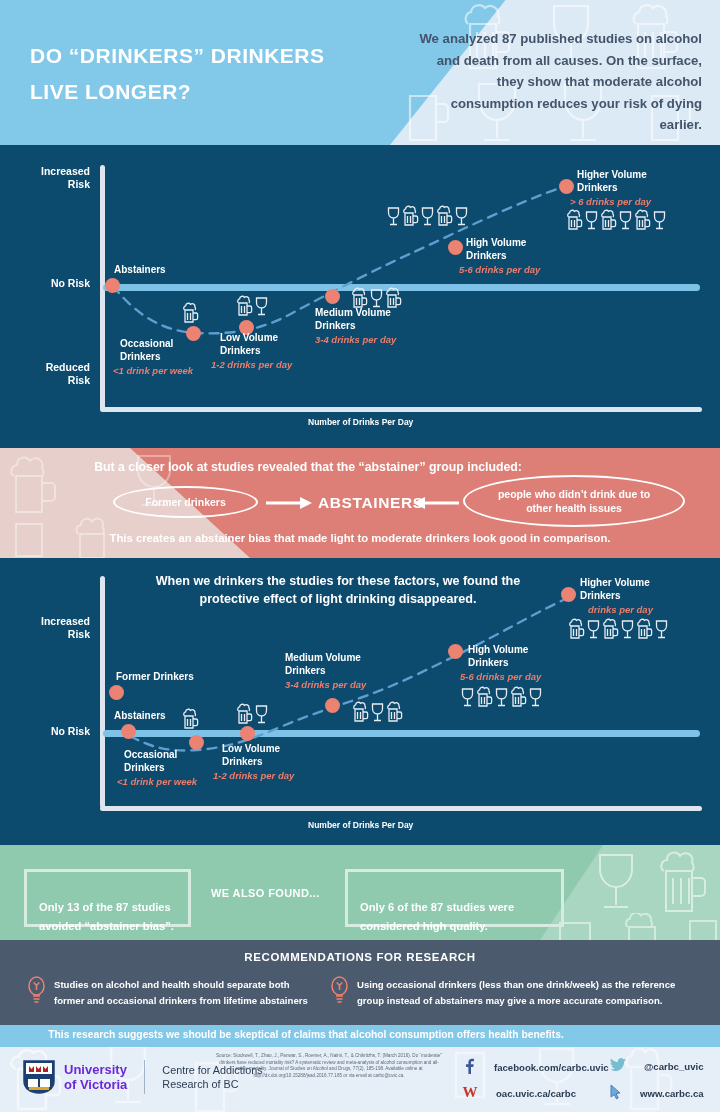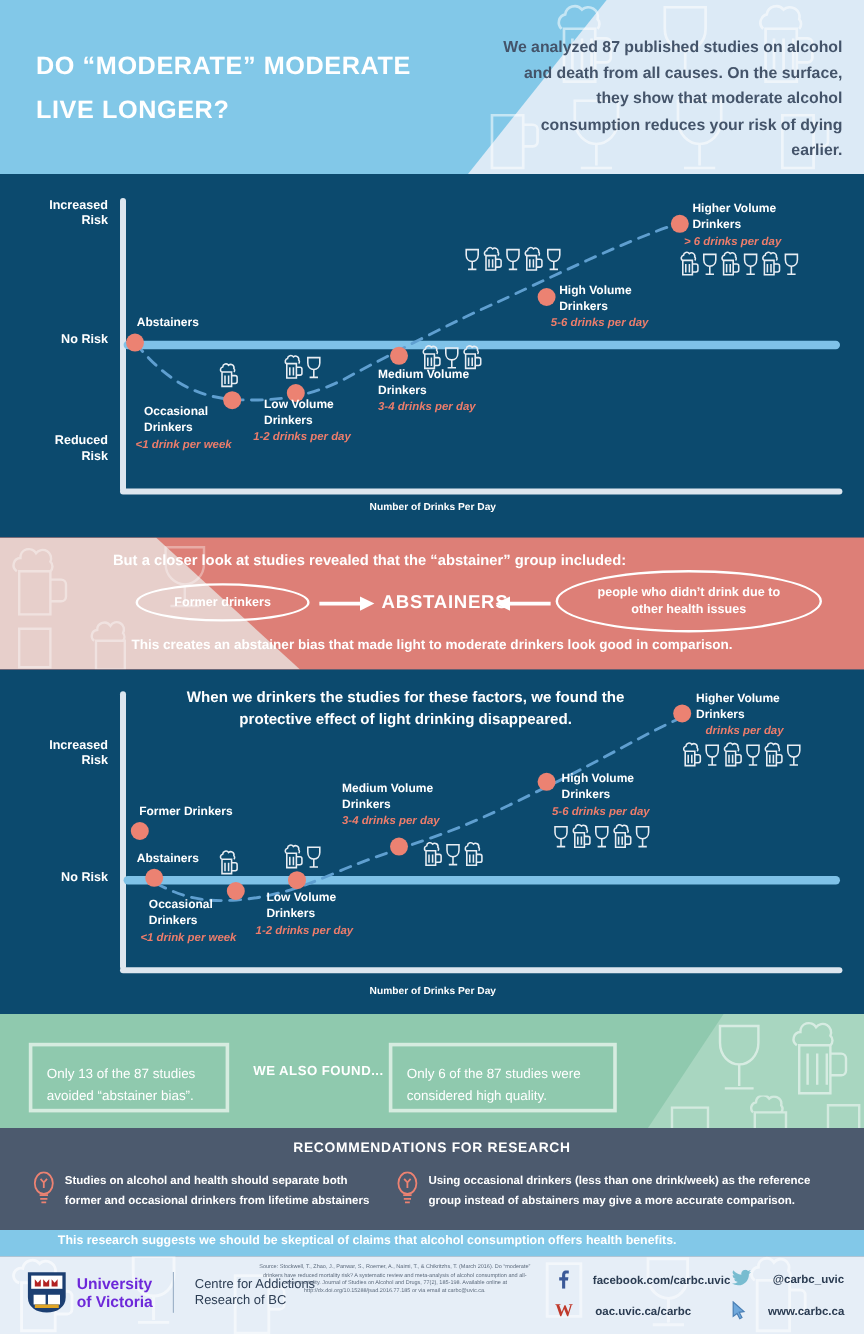--- a/index.html
+++ b/index.html
@@ -73,22 +73,22 @@
   .arrow svg { display:block; }
 
   
   #green { top:845px; height:95px; background:#8fc9ae; }
   #green .greenwedge {
     position:absolute; right:0; top:0; width:180px; height:95px;
     background:#a8d6c0;
     clip-path: polygon(35% 0, 100% 0, 100% 100%, 0 100%);
   }
   .greenbox { position:absolute; border:3px solid #d6ece0; color:#ffffff;
-              font-size:11.2px; font-weight:normal; line-height:19px;
-              padding:14px 12px; }
+              font-size:11.2px; font-weight:bold; line-height:19px;
+              padding:26px 12px; }
   #wealsofound { position:absolute; color:#ffffff; font-weight:bold;
                  font-size:11px; letter-spacing:.4px; }
 
   
   #recs { top:940px; height:85px; background:#4c5a6e; }
   #recs-title { position:absolute; top:11px; left:0; width:720px; text-align:center;
                 color:#ffffff; font-weight:bold; font-size:11.5px; letter-spacing:.6px; }
   .rec-text { position:absolute; color:#ffffff; font-size:9.6px; font-weight:bold;
               line-height:16px; }
   .bulb { position:absolute; }
@@ -171,21 +171,21 @@
   <div class="ghost" style="left:644px;top:78px">
     <svg width="48" height="66" viewBox="0 0 48 66">
         <g fill="none" stroke="#ffffff" stroke-width="2.2">
       <path d="M8 18h26v44H8z"></path>
           <path d="M34 26h8a4 4 0 0 1 4 4v10a4 4 0 0 1-4 4h-8"></path>
         </g>
       </svg>
   </div>
 
   <div id="header-title">
-    <div>DO “MODERATE” MODERATE</div>
+    <div>DO “DRINKERS” DRINKERS</div>
     <div>LIVE LONGER?</div>
   </div>
   <div id="header-body">We analyzed 87 published studies on alcohol and death from all causes. On the surface, they show that moderate alcohol consumption reduces your risk of dying earlier.</div>
 </div>
 
 <div class="section chart" id="chart1">
 
   <div class="axis-v" style="left:100px;top:20px;height:245px"></div>
   <div class="axis-h" style="left:100px;top:262px;width:602px"></div>
 
@@ -624,21 +624,21 @@
   <div class="ghost" style="left:682px;top:72px;opacity:.5">
     <svg width="44" height="30" viewBox="0 0 44 30">
         <g fill="none" stroke="#ffffff" stroke-width="2">
       <path d="M8 4h26v26H8z"></path>
         </g>
       </svg>
   </div>
 
   <div class="greenbox" style="left:24px;top:24px;width:167px;height:58px">Only 13 of the 87 studies avoided “abstainer bias”.</div>
   <div id="wealsofound" style="left:211px;top:42px">WE ALSO FOUND...</div>
-  <div class="greenbox" style="left:324px;top:24px;width:190px;height:58px">Only 6 of the 87 studies were considered high quality.</div>
+  <div class="greenbox" style="left:345px;top:24px;width:219px;height:58px">Only 6 of the 87 studies were considered high quality.</div>
 </div>
 
 <div class="section" id="recs">
   <div id="recs-title">RECOMMENDATIONS FOR RESEARCH</div>
 
   <div class="bulb" style="left:27px;top:36px">
     <svg width="19" height="28" viewBox="0 0 19 28">
         <g fill="none" stroke="#ec8272" stroke-width="1.5">
       <ellipse cx="9.5" cy="10" rx="7.5" ry="9"></ellipse>
           <path d="M6 20h7M6.5 23h6M7.5 26h4"></path>

